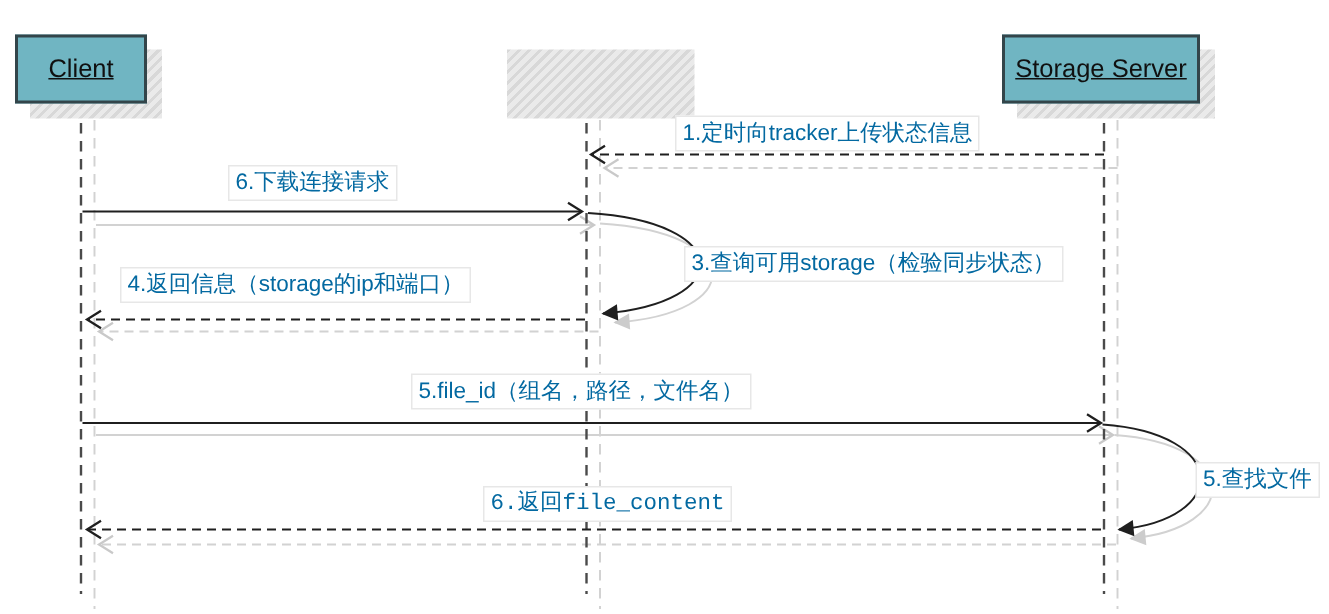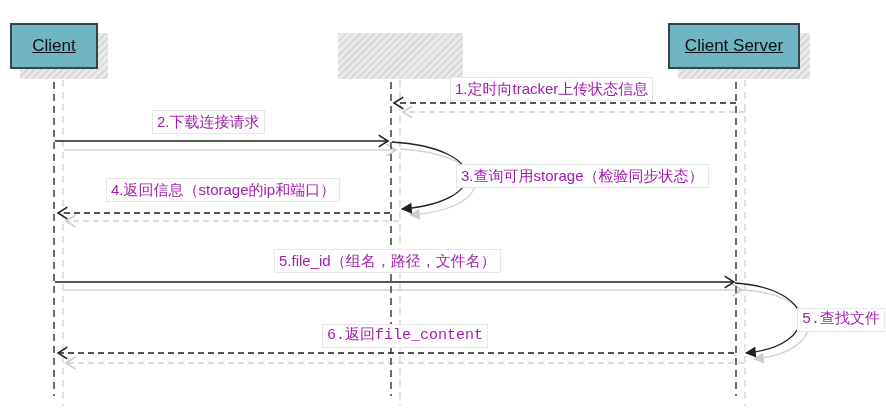--- a/index.html
+++ b/index.html
@@ -13,21 +13,21 @@
     background:repeating-linear-gradient(135deg,#d8d8d8 0px,#d8d8d8 2px,#eaeaea 2px,#eaeaea 5px);
   }
   .actor-box{
     position:absolute;display:flex;align-items:center;justify-content:center;
     background:#70b5c2;border:2px solid #33454a;box-sizing:border-box;
     font-size:17px;color:#101010;
   }
   .actor-box span{text-decoration:underline;white-space:nowrap;}
   .msg-label{
     position:absolute;background:#ffffff;border:1px solid #e7e7e7;
-    padding:1px 4px;font-size:15px;color:#a21caf;white-space:nowrap;line-height:1.35;
+    padding:1px 4px;font-size:15px;color:#0369a1;white-space:nowrap;line-height:1.35;
   }
 </style>
 </head>
 <body>
 
 <div id="stage">
 
   <svg id="diagram-svg" viewBox="0 0 886 409" xmlns="http://www.w3.org/2000/svg">
     <defs>
       <marker id="open-dark" markerUnits="userSpaceOnUse" markerWidth="14" markerHeight="14" viewBox="0 0 12 12" refX="10" refY="6" orient="auto">
@@ -75,24 +75,24 @@
   </svg>
 
   <div class="actor-shadow" style="left:20px;top:33px;width:88px;height:46px;"></div>
   <div class="actor-shadow" style="left:338px;top:33px;width:125px;height:46px;"></div>
   <div class="actor-shadow" style="left:678px;top:33px;width:132px;height:46px;"></div>
 
   <div class="actor-box" style="left:10px;top:23px;width:88px;height:46px;">
     <span>Client</span>
   </div>
   <div class="actor-box" style="left:668px;top:23px;width:132px;height:46px;">
-    <span>Client Server</span>
+    <span>Storage Server</span>
   </div>
 
   <div class="msg-label" style="left:450px;top:77px;">1.定时向tracker上传状态信息</div>
-  <div class="msg-label" style="left:152px;top:110px;">2.下载连接请求</div>
+  <div class="msg-label" style="left:152px;top:110px;">6.下载连接请求</div>
   <div class="msg-label" style="left:456px;top:164px;">3.查询可用storage（检验同步状态）</div>
-  <div class="msg-label" style="left:106px;top:178px;">4.返回信息（storage的ip和端口）</div>
+  <div class="msg-label" style="left:80px;top:178px;">4.返回信息（storage的ip和端口）</div>
   <div class="msg-label" style="left:274px;top:249px;">5.file_id（组名，路径，文件名）</div>
-  <div class="msg-label" style="left:797px;top:308px;font-family:Liberation Mono, monospace;">5.查找文件</div>
+  <div class="msg-label" style="left:797px;top:308px;">5.查找文件</div>
   <div class="msg-label" style="left:322px;top:324px;font-family:Liberation Mono, monospace;">6.返回file_content</div>
 
 </div>
 
 </body></html>

